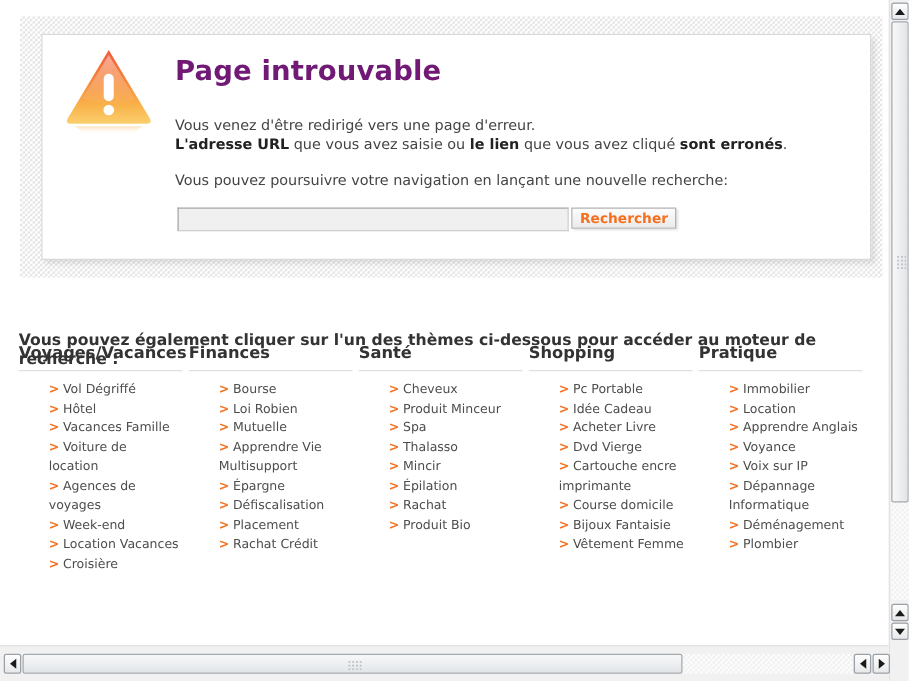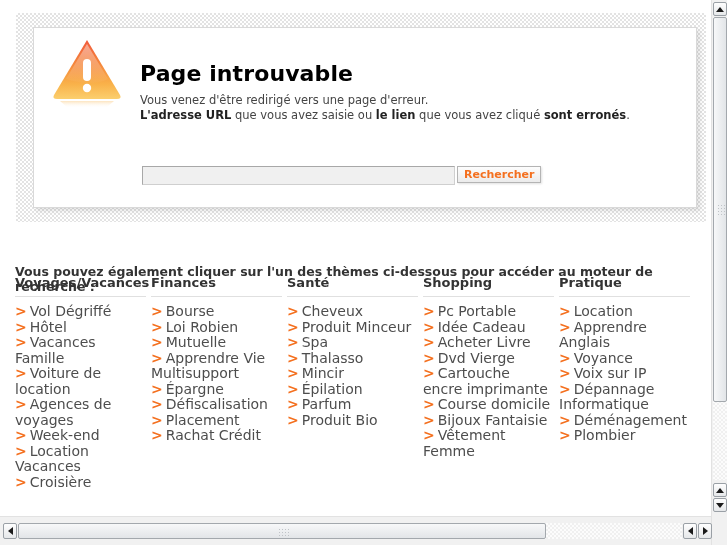--- a/index.html
+++ b/index.html
@@ -61,23 +61,22 @@
     height: 78px;
   }
 
   
   #error-title {
     position: absolute;
     left: 140px;
     top: 45px;
     font-size: 22px;
     font-weight: bold;
-    color: #000000;
+    color: #701a75;
     letter-spacing: 0.1px;
-    margin-top: 16px;
   }
   #error-body {
     position: absolute;
     left: 140px;
     top: 93px;
     width: 520px;
     font-size: 11.5px;
     color: #444444;
     line-height: 15px;
   }
@@ -151,26 +150,27 @@
     color: #333333;
     padding-bottom: 6px;
   }
   .col-rule {
     border-top: 1px solid #e0e0e0;
     width: 131px;
     margin-bottom: 7px;
   }
   .links { }
   .link-item {
-    font-size: 14px;
+    font-size: 10px;
     color: #4d4d4d;
     line-height: 15.5px;
     text-decoration: none;
     display: block;
     padding-right: 6px;
+    margin-left: 24px;
   }
   .link-item .arrow {
     color: #f4701f;
     font-weight: bold;
     margin-right: 3px;
   }
 
   
   .sb-btn {
     background: linear-gradient(#fefefe, #e6e8ea);
@@ -261,20 +261,21 @@
 
   <div id="error-title">Page introuvable</div>
 
   <div id="error-body">
     <span>Vous venez d'être redirigé vers une page d'erreur.</span>
     <span class="line2">
       <span class="b">L'adresse URL</span><span> que vous avez saisie ou </span><span class="b">le lien</span><span> que vous avez cliqué </span><span class="b">sont erronés</span><span>.</span>
     </span>
   </div>
 
+  <div id="error-sub">Vous pouvez poursuivre votre navigation en lançant une nouvelle recherche:</div>
 
   <input id="search-input" type="text" placeholder="" style="">
 
   <button id="search-button">Rechercher</button>
 
   <div id="themes-heading">Vous pouvez également cliquer sur l'un des thèmes ci-dessous pour accéder au moteur de recherche :</div>
 
   <div id="columns">
 
     <div class="col">
@@ -310,21 +311,21 @@
     <div class="col">
       <div class="col-title">Santé</div>
       <div class="col-rule"></div>
       <div class="links">
         <a class="link-item" href="#"><span class="arrow">&gt;</span><span>Cheveux</span></a>
         <a class="link-item" href="#"><span class="arrow">&gt;</span><span>Produit Minceur</span></a>
         <a class="link-item" href="#"><span class="arrow">&gt;</span><span>Spa</span></a>
         <a class="link-item" href="#"><span class="arrow">&gt;</span><span>Thalasso</span></a>
         <a class="link-item" href="#"><span class="arrow">&gt;</span><span>Mincir</span></a>
         <a class="link-item" href="#"><span class="arrow">&gt;</span><span>Épilation</span></a>
-        <a class="link-item" href="#"><span class="arrow">&gt;</span><span>Parfum</span></a>
+        <a class="link-item" href="#"><span class="arrow">&gt;</span><span>Rachat</span></a>
         <a class="link-item" href="#"><span class="arrow">&gt;</span><span>Produit Bio</span></a>
       </div>
     </div>
 
     <div class="col">
       <div class="col-title">Shopping</div>
       <div class="col-rule"></div>
       <div class="links">
         <a class="link-item" href="#"><span class="arrow">&gt;</span><span>Pc Portable</span></a>
         <a class="link-item" href="#"><span class="arrow">&gt;</span><span>Idée Cadeau</span></a>
@@ -334,20 +335,21 @@
         <a class="link-item" href="#"><span class="arrow">&gt;</span><span>Course domicile</span></a>
         <a class="link-item" href="#"><span class="arrow">&gt;</span><span>Bijoux Fantaisie</span></a>
         <a class="link-item" href="#"><span class="arrow">&gt;</span><span>Vêtement Femme</span></a>
       </div>
     </div>
 
     <div class="col">
       <div class="col-title">Pratique</div>
       <div class="col-rule"></div>
       <div class="links">
+        <a class="link-item" href="#"><span class="arrow">&gt;</span><span>Immobilier</span></a>
         <a class="link-item" href="#"><span class="arrow">&gt;</span><span>Location</span></a>
         <a class="link-item" href="#"><span class="arrow">&gt;</span><span>Apprendre Anglais</span></a>
         <a class="link-item" href="#"><span class="arrow">&gt;</span><span>Voyance</span></a>
         <a class="link-item" href="#"><span class="arrow">&gt;</span><span>Voix sur IP</span></a>
         <a class="link-item" href="#"><span class="arrow">&gt;</span><span>Dépannage Informatique</span></a>
         <a class="link-item" href="#"><span class="arrow">&gt;</span><span>Déménagement</span></a>
         <a class="link-item" href="#"><span class="arrow">&gt;</span><span>Plombier</span></a>
       </div>
     </div>
 

